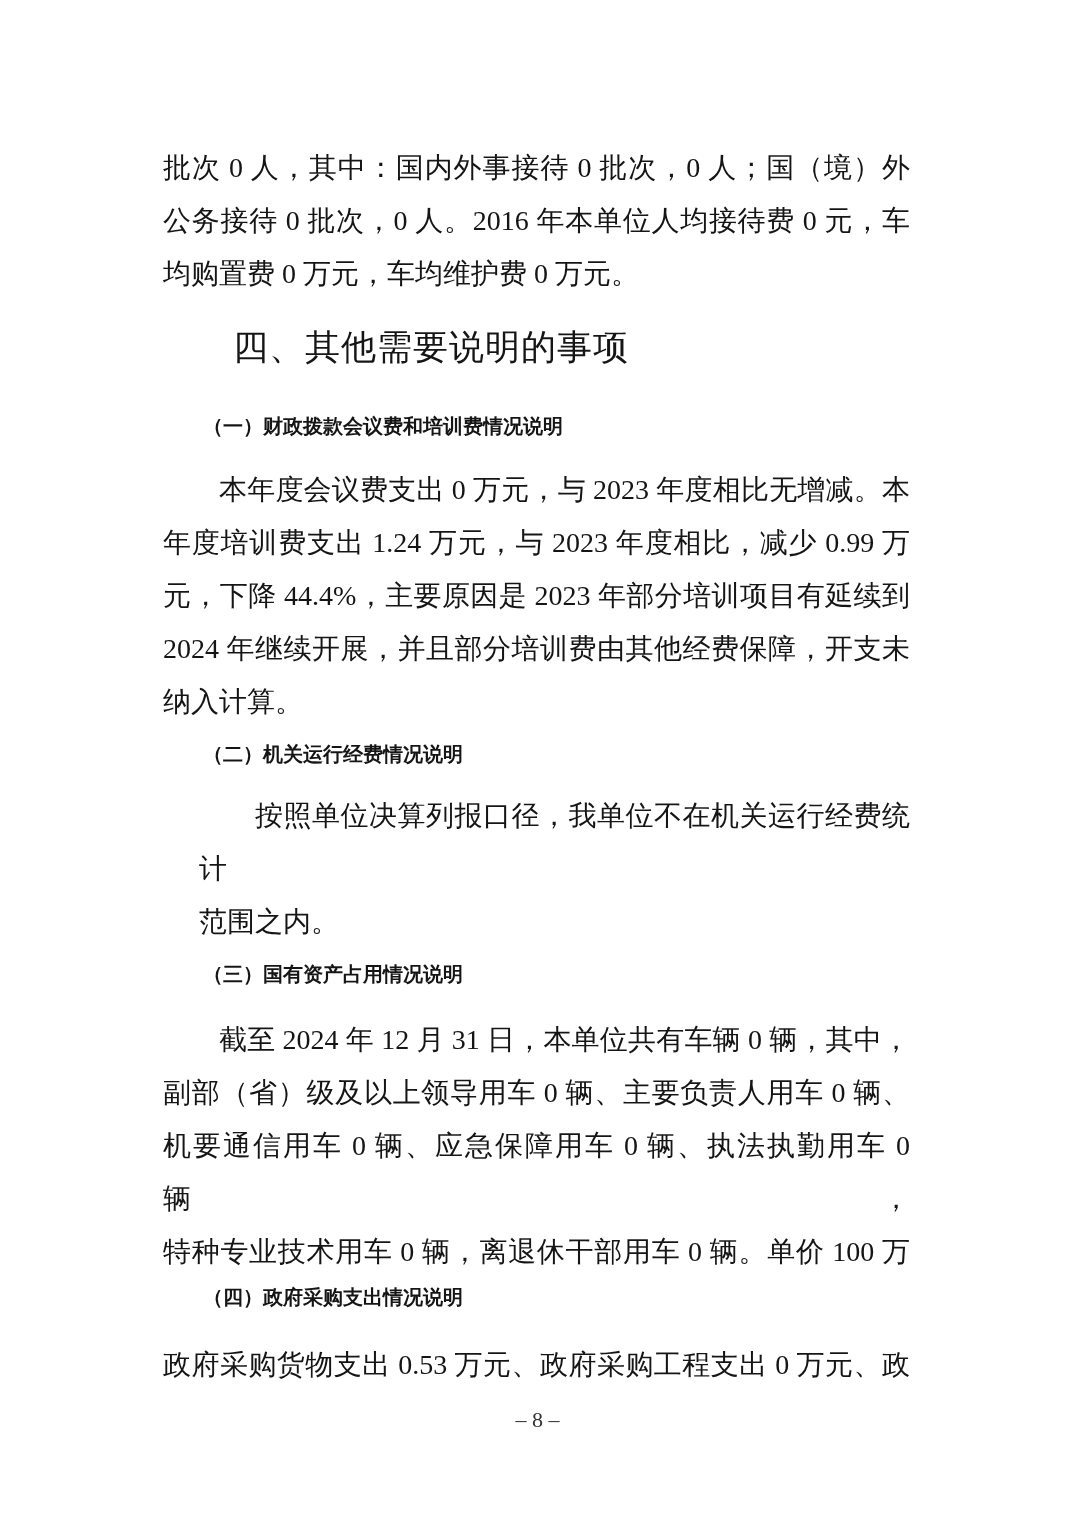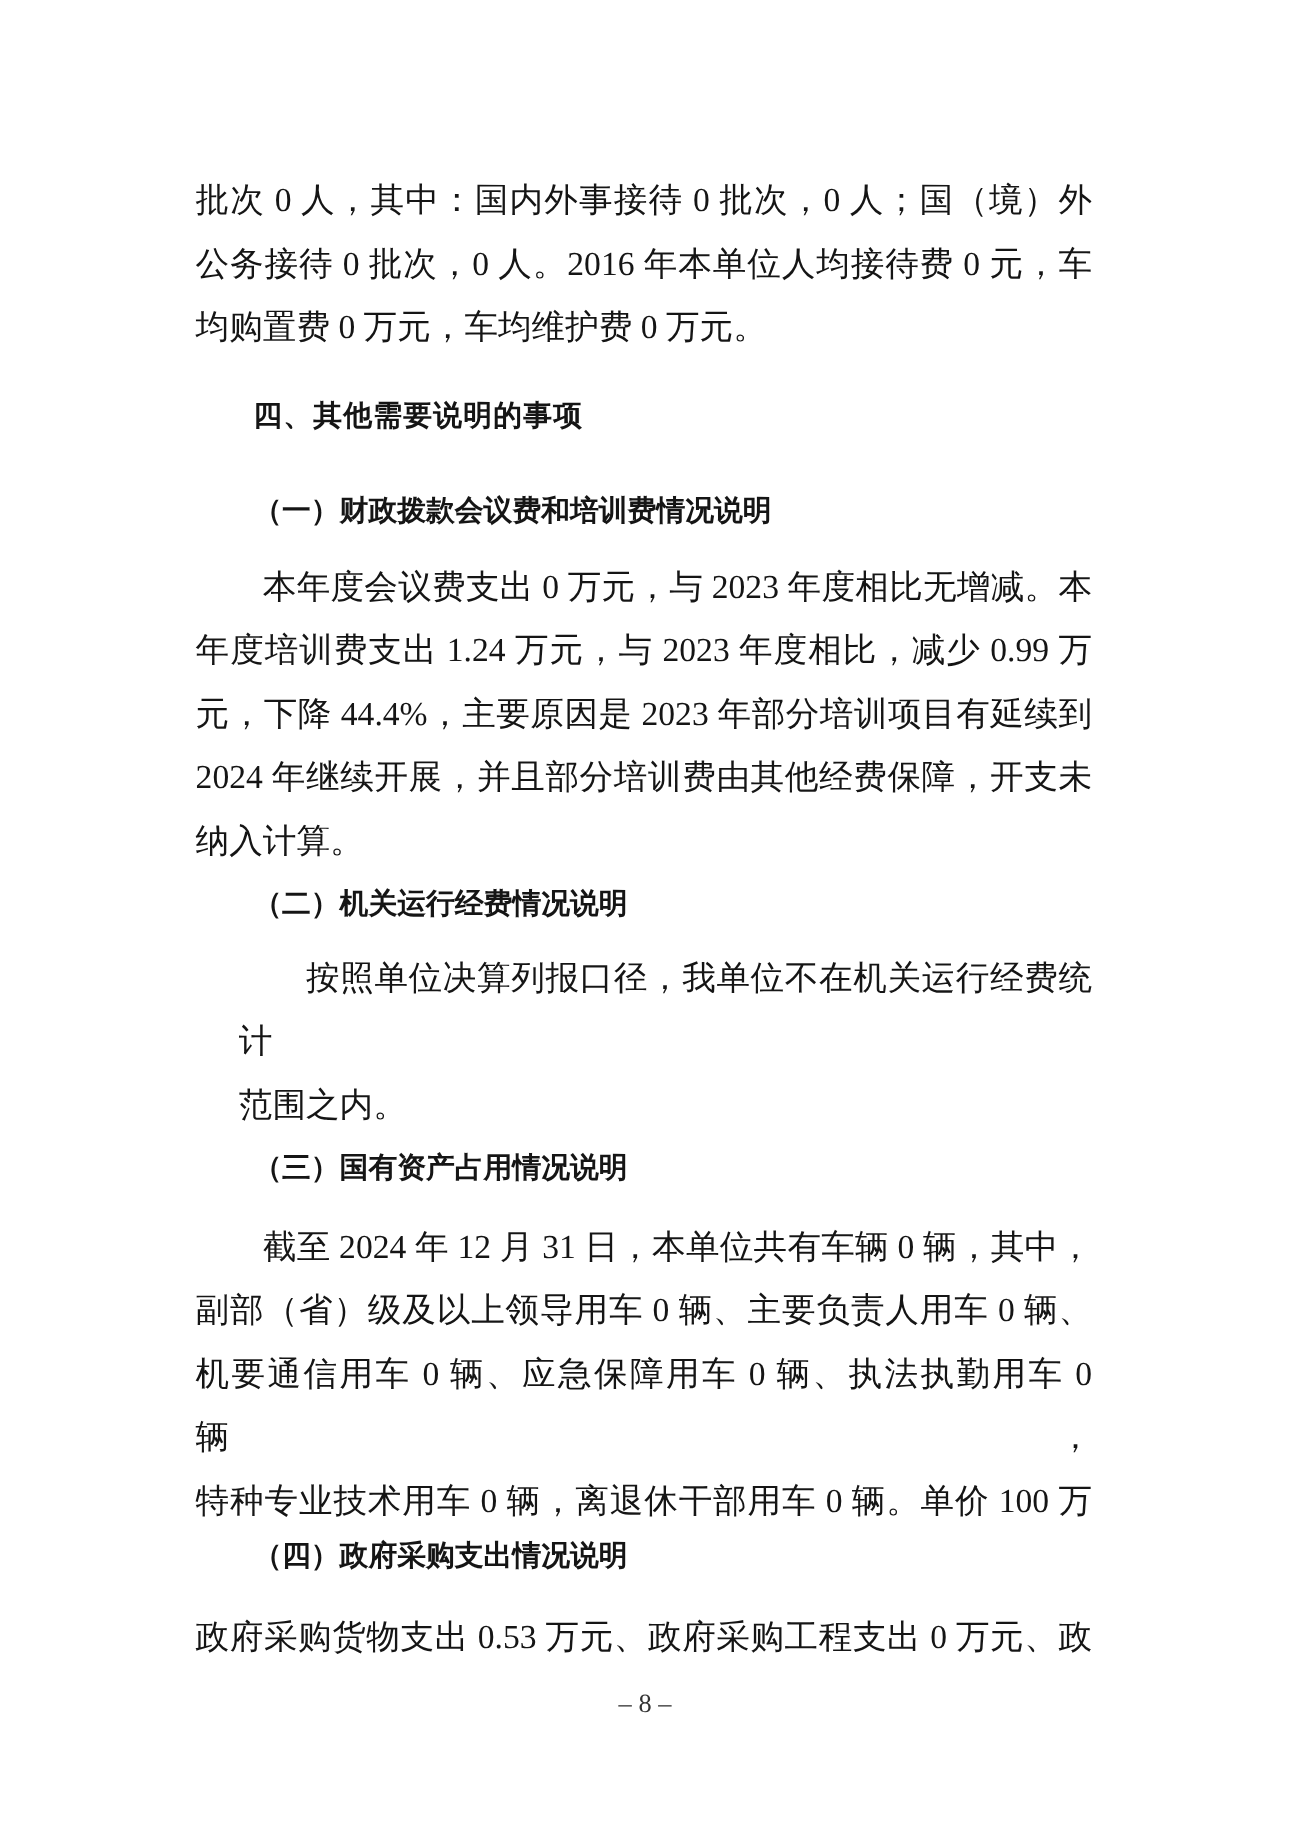--- a/index.html
+++ b/index.html
@@ -30,31 +30,31 @@
   }
   .lastline {
     text-align: right;
     text-align-last: left;
   }
   .indent {
     text-indent: 2em;
   }
   .h-main {
     font-family: "Liberation Sans", "DejaVu Sans", sans-serif;
-    font-weight: 700;
-    font-size: 24px;
+    font-weight: 400;
+    font-size: 35px;
     line-height: 53px;
     padding-left: 2em;
     margin-top: 20px;
     letter-spacing: 1px;
   }
   .h-sub {
     font-family: "Liberation Serif", "DejaVu Serif", serif;
     font-weight: 700;
-    font-size: 24px;
+    font-size: 20px;
     line-height: 53px;
     padding-left: 2em;
   }
   .h-sub1 { margin-top: 27px; }
   .h-sub2 { margin-top: 0px; }
   .h-sub3 { margin-top: 0px; }
   .h-sub4 { margin-top: -7px; }
   .para2 { margin-top: 10px; font-family: Liberation Serif, serif; }
   .para3 { margin-top: 8px; margin-left: 36px; }
   .para4 { margin-top: 12px; }

